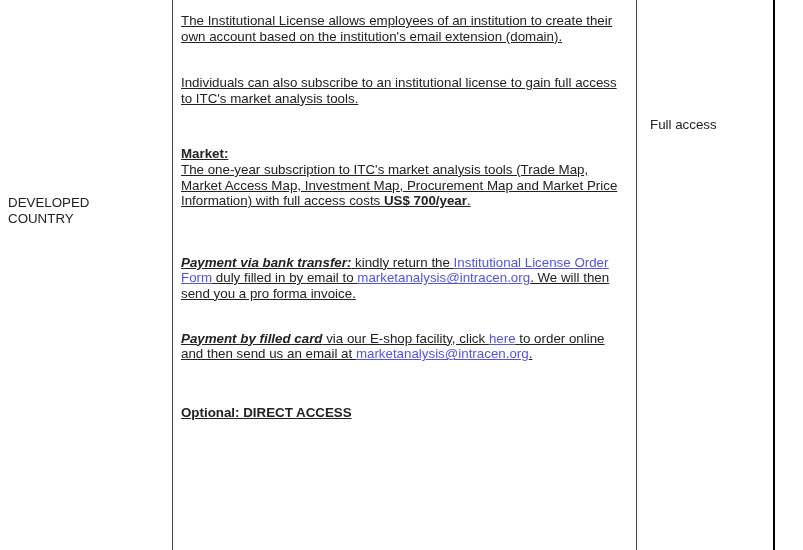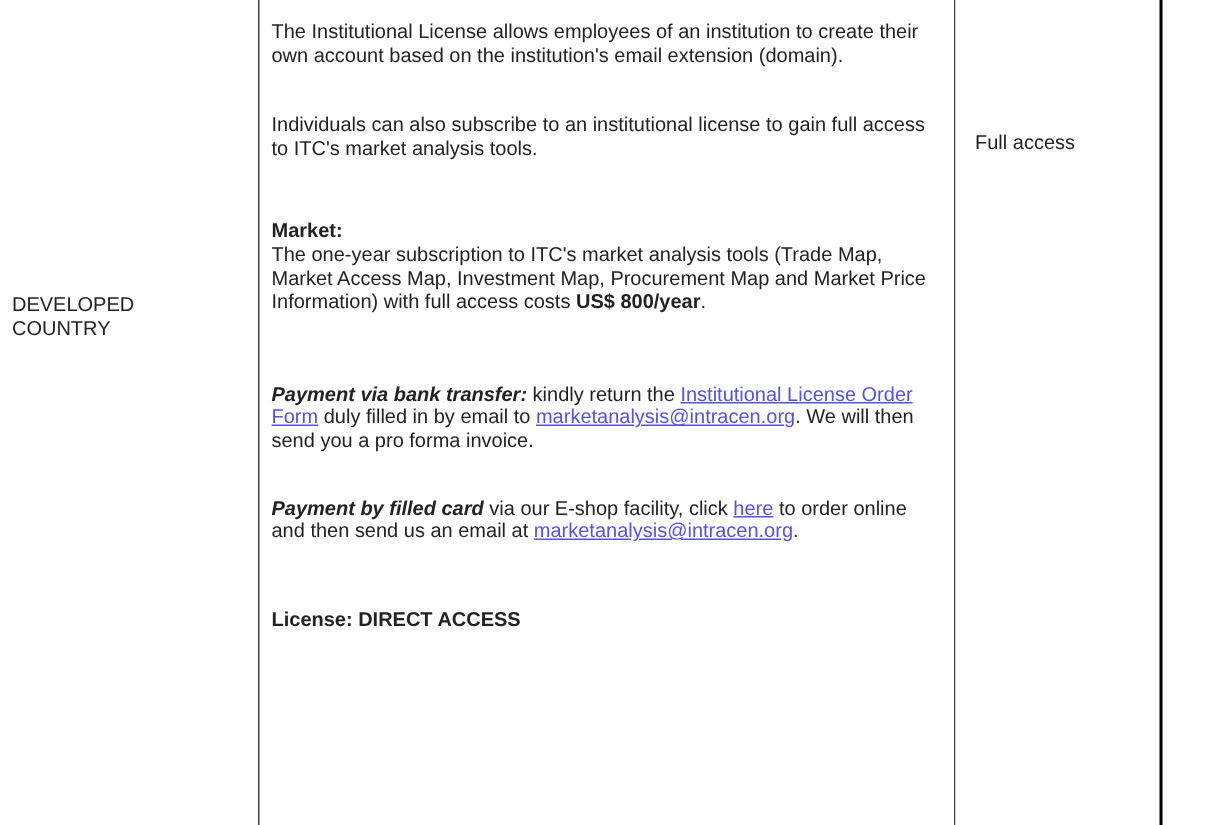--- a/index.html
+++ b/index.html
@@ -15,25 +15,26 @@
     line-height: 15.6px;
     color: #222222;
   }
   .cell { position: absolute; top: 0; height: 550px; background: #ffffff; }
   .cell-country { left: 0; width: 172px; }
   .cell-desc {
     left: 172px; width: 465px;
     border-left: 1px solid #454545;
     border-right: 1px solid #454545;
     padding: 13px 8px 0 8px;
+    text-decoration: underline;
   }
   .cell-access {
     left: 637px; width: 138px;
     border-right: 2px solid #000000;
-    padding: 87px 6px 0 13px;
+    padding: 117px 6px 0 13px;
   }
   .country-label {
     position: absolute;
     left: 8px; top: 195px;
     width: 130px;
   }
   .rich p { margin: 0; }
   .rich p:nth-child(2) { margin-top: 31px; }
   .rich p:nth-child(3) { margin-top: 40px; }
   .rich p:nth-child(4) { margin-top: 46px; }
@@ -53,24 +54,24 @@
 <div class="screen">
 
   <div class="cell cell-country">
     <div class="country-label">DEVELOPED COUNTRY</div>
   </div>
 
   <div class="cell cell-desc">
     <div class="rich">
         <p><span>The Institutional License allows employees of an institution to create their own account based on the institution's email extension (domain).</span></p>
         <p><span>Individuals can also subscribe to an institutional license to gain full access to ITC's market analysis tools.</span></p>
-        <p><span class="bold">Market:</span><br><span>The one-year subscription to ITC's market analysis tools (Trade Map, Market Access Map, Investment Map, Procurement Map and Market Price Information) with full access costs </span><span class="bold">US$ 800/year</span><span>.</span></p>
+        <p><span class="bold">Market:</span><br><span>The one-year subscription to ITC's market analysis tools (Trade Map, Market Access Map, Investment Map, Procurement Map and Market Price Information) with full access costs </span><span class="bold">US$ 700/year</span><span>.</span></p>
         <p><span class="bolditalic">Payment via bank transfer:</span><span> kindly return the </span><a href="#">Institutional License Order Form</a><span> duly filled in by email to </span><a href="#">marketanalysis@intracen.org</a><span>. We will then send you a pro forma invoice.</span></p>
         <p><span class="bolditalic">Payment by filled card</span><span> via our E-shop facility, click </span><a href="#">here</a><span> to order online and then send us an email at </span><a href="#">marketanalysis@intracen.org</a><span>.</span></p>
-        <p><span class="bold">License: DIRECT ACCESS</span><br></p>
+        <p><span class="bold">Optional: DIRECT ACCESS</span><br></p>
       </div>
   </div>
 
   <div class="cell cell-access">
     <div class="access-label">Full access</div>
   </div>
 
 </div>
 
 </body></html>

